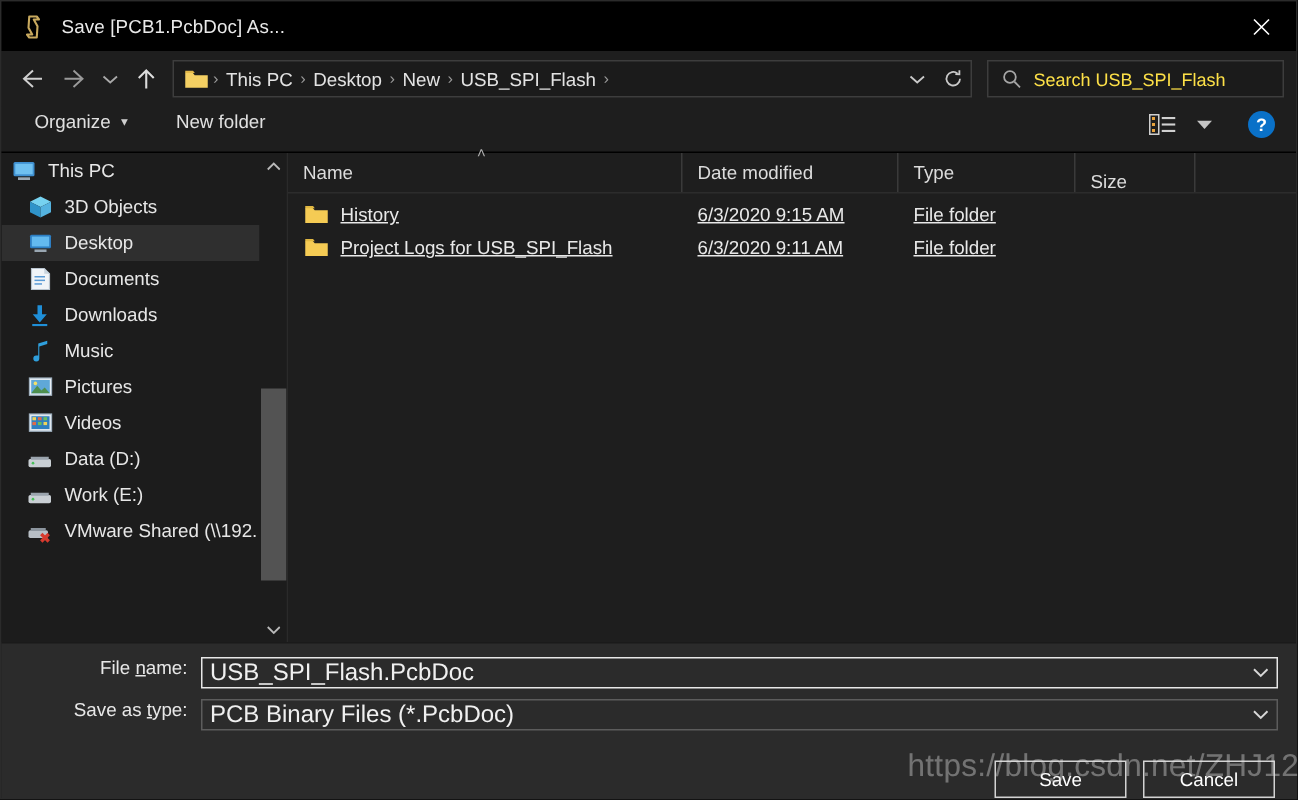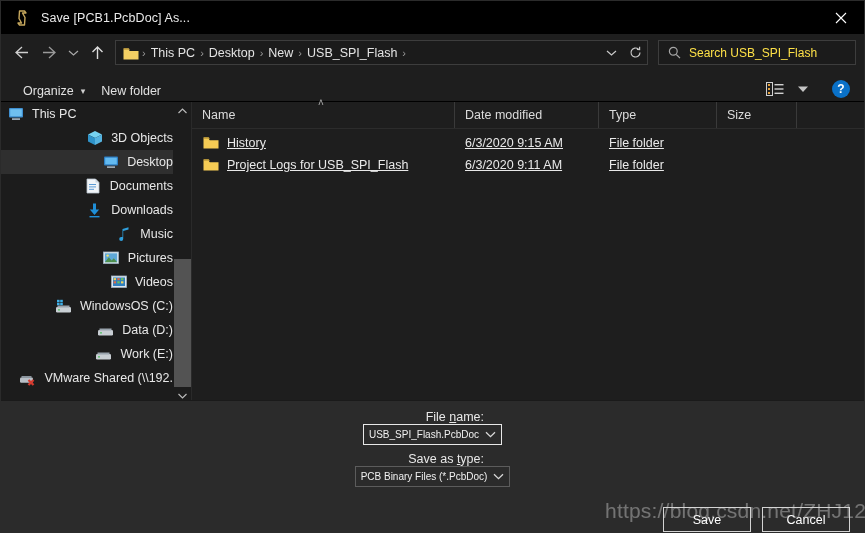--- a/index.html
+++ b/index.html
@@ -120,36 +120,36 @@
     font-size: 12px;
     color: #fde047;
     white-space: nowrap;
   }
 
   
   .toolbar {
     height: 31px;
     background: #1e1e1e;
     display: flex;
-    align-items: flex-end;
+    align-items: flex-start;
     flex: 0 0 auto;
     padding: 0 10px 0 14px;
     box-sizing: border-box;
     border-bottom: 1px solid #000;
   }
   .tb-item {
     font-size: 12.5px;
     color: #e0e0e0;
     padding: 3px 8px;
     display: flex;
     align-items: center;
     gap: 7px;
     white-space: nowrap;
   }
-  .tb-item.gap { margin-left: 0; }
+  .tb-item.gap { margin-left: 16px; }
   .tb-spacer { flex: 1 1 auto; }
   .tb-icons { display: flex; align-items: center; gap: 2px; }
   .tb-iconbtn {
     width: 26px; height: 24px;
     display: flex; align-items: center; justify-content: center;
   }
   .help-btn {
     width: 18px; height: 18px;
     border-radius: 50%;
     background: #0a71c8;
@@ -182,21 +182,21 @@
   }
   .side-item {
     height: 24px;
     display: flex;
     align-items: center;
     padding-left: 6px;
     font-size: 12.5px;
     color: #e7e7e7;
     white-space: nowrap;
   }
-  .side-item.indent { padding-left: 32px; justify-content: flex-end; }
+  .side-item.indent { padding-left: 17px; }
   .side-item.selected { background: #2f2f2f; }
   .side-ico {
     width: 17px; height: 17px;
     margin-right: 8px;
     flex: 0 0 auto;
     display: flex; align-items: center; justify-content: center;
   }
   .sb-track {
     position: absolute;
     right: 0; top: 0; bottom: 0;
@@ -241,21 +241,21 @@
     display: flex;
     align-items: center;
     padding-left: 10px;
     border-right: 1px solid #3a3a3a;
     box-sizing: border-box;
     position: relative;
   }
   .col.name { width: 263px; flex: 0 0 auto; }
   .col.date { width: 144px; flex: 0 0 auto; }
   .col.type { width: 118px; flex: 0 0 auto; }
-  .col.size { width: 80px;  flex: 0 0 auto; }
+  .col.size { width: 80px;  flex: 0 0 auto; align-items: flex-end; }
   .col.tail { flex: 1 1 auto; border-right: none; }
   .sortcaret {
     position: absolute;
     left: 126px; top: -5px;
     color: #b0b0b0;
     font-size: 10px;
   }
   .rows { flex: 1 1 auto; overflow: hidden; padding-top: 3px; }
   .row {
     height: 22px;
@@ -280,41 +280,39 @@
   
   .footer {
     flex: 0 0 auto;
     background: #2b2b2b;
     border-top: 1px solid #1a1a1a;
     padding: 9px 12px 0 12px;
     box-sizing: border-box;
   }
   .formrow {
     display: flex;
-    align-items: center;
     margin-bottom: 7px;
-    flex-direction: column;
   }
   .formlabel {
     width: 112px;
     text-align: right;
     padding-right: 9px;
     font-size: 12.5px;
     color: #e8e8e8;
     flex: 0 0 auto;
   }
   .formlabel u { text-decoration: underline; }
   .field {
     flex: 1 1 auto;
     height: 21px;
     background: #2b2b2b;
     box-sizing: border-box;
     display: flex;
     align-items: center;
-    font-size: 10px;
+    font-size: 16px;
     color: #f0f0f0;
     padding-left: 5px;
     min-width: 0;
   }
   .field.focused { border: 1px solid #e8e8e8; }
   .field.plain   { border: 1px solid #5c5c5c; }
   .field-val { flex: 1 1 auto; white-space: nowrap; overflow: hidden; }
   .field-chev {
     width: 22px; height: 19px;
     display: flex; align-items: center; justify-content: center;
@@ -567,34 +565,20 @@
               <rect x="6.3" y="3.1" width="2.4" height="2.1" fill="#e06a4a"></rect>
               <rect x="10" y="3.1" width="2.4" height="2.1" fill="#6cbf5a"></rect>
               <rect x="2.6" y="6.3" width="2.4" height="2.1" fill="#e06a4a"></rect>
               <rect x="6.3" y="6.3" width="2.4" height="2.1" fill="#6cbf5a"></rect>
               <rect x="10" y="6.3" width="2.4" height="2.1" fill="#f0d35a"></rect>
             </svg>
           </span>
           <span>Videos</span>
         </div>
 
-        <div class="side-item indent">
-          <span class="side-ico">
-            <svg width="17" height="15" viewBox="0 0 17 15">
-              <rect x="1" y="8" width="15" height="5.5" rx="1.2" fill="#c9cfd4"></rect>
-              <rect x="2.5" y="6.5" width="12" height="2" fill="#9aa4ad"></rect>
-              <circle cx="4" cy="10.8" r="0.9" fill="#49c05a"></circle>
-              <rect x="2" y="0.8" width="2.6" height="2.6" fill="#3fb0e8"></rect>
-              <rect x="5.2" y="0.8" width="2.6" height="2.6" fill="#3fb0e8"></rect>
-              <rect x="2" y="4" width="2.6" height="2.2" fill="#3fb0e8"></rect>
-              <rect x="5.2" y="4" width="2.6" height="2.2" fill="#3fb0e8"></rect>
-            </svg>
-          </span>
-          <span>WindowsOS (C:)</span>
-        </div>
 
         <div class="side-item indent">
           <span class="side-ico">
             <svg width="17" height="15" viewBox="0 0 17 15">
               <rect x="1" y="7" width="15" height="5.5" rx="1.2" fill="#c9cfd4"></rect>
               <rect x="2.5" y="5.5" width="12" height="2" fill="#9aa4ad"></rect>
               <circle cx="4" cy="9.8" r="0.9" fill="#49c05a"></circle>
             </svg>
           </span>
           <span>Data (D:)</span>

